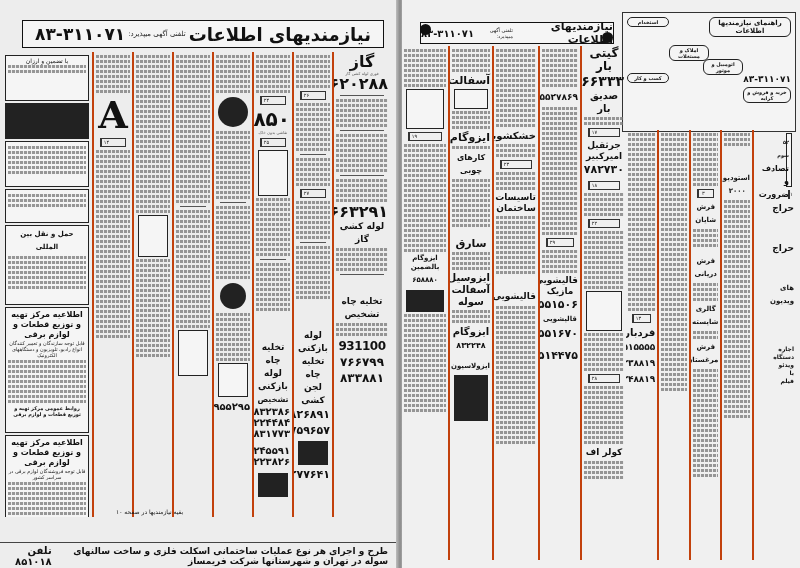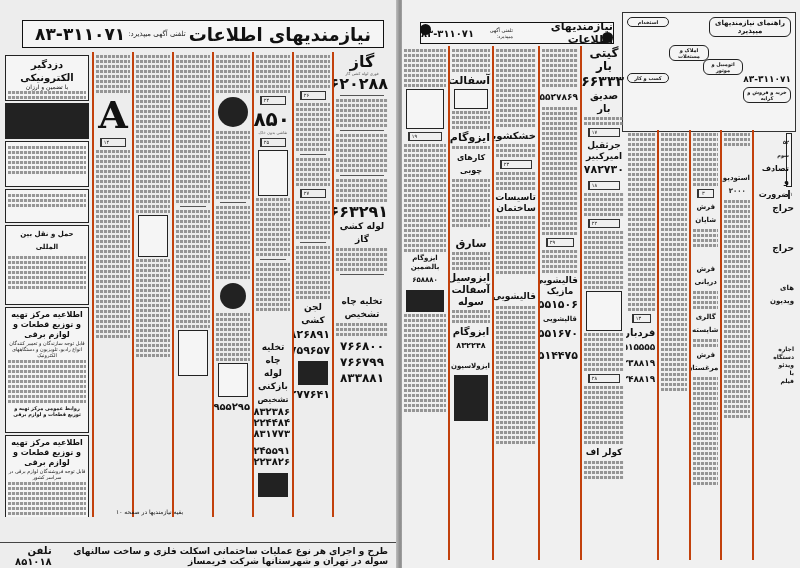--- a/index.html
+++ b/index.html
@@ -86,21 +86,21 @@
           <span></span>
           <span></span>
         </div>
       <div class="sep"></div>
       <div class="ad-title" style="font-size:9px;margin-top:20px;">تخلیه چاه تشخیص</div>
       <div class="txt">
           <span></span>
           <span></span>
           <span></span>
         </div>
-      <div class="ad-big" style="font-size:12px;">۷۶۶۸۰۰</div>
+      <div class="ad-big" style="font-size:12px;">931100</div>
       <div class="ad-big" style="font-size:12px;">۷۶۶۷۹۹</div>
       <div class="ad-big" style="font-size:12px;">۸۳۳۸۸۱</div>
     </div>
 
     <div class="col" style="width:40px;">
       <div class="txt">
           <span></span>
           <span></span>
           <span></span>
           <span></span>
@@ -152,20 +152,21 @@
           <span></span>
           <span></span>
           <span></span>
           <span></span>
           <span></span>
           <span></span>
           <span></span>
           <span></span>
           <span></span>
         </div>
+      <div class="ad-title" style="font-size:9px;margin-top:30px;">لوله بازکنی تخلیه چاه</div>
       <div class="ad-title" style="font-size:9px;">لجن کشی</div>
       <div class="ad-big" style="font-size:11px;">۸۲۶۸۹۱</div>
       <div class="ad-big" style="font-size:11px;">۷۵۹۶۵۷</div>
       <div class="box dark" style="height:18px;"></div>
       <div class="ad-big" style="font-size:11px;">۲۷۷۶۴۱</div>
     </div>
 
     <div class="col" style="width:40px;">
       <div class="txt">
           <span></span>
@@ -461,21 +462,20 @@
           <span></span>
           <span></span>
           <span></span>
           <span></span>
           <span></span>
         </div>
     </div>
 
     <div class="col" style="width:90px;padding:1px;">
       <div class="box" style="height:40px;">
-        <div class="ad-title" style="font-size:10px;">دزدگیر الکترونیکی</div>
         <div class="txt" style="text-align:center;font-size:6px;color:#111;">با تضمین و ارزان</div>
         <div class="txt">
             <span></span>
             <span></span>
           </div>
       </div>
       <div class="box dark" style="height:30px;"></div>
       <div class="box" style="height:40px;">
           <div class="txt">
             <span></span>
@@ -550,21 +550,21 @@
 <div class="page right">
   <div class="banner" style="left:18px;top:22px;width:192px;height:20px;">
     <span class="title" style="font-size:11px;">نیازمندیهای اطلاعات</span>
     <span class="sub" style="font-size:5px;">تلفنی آگهی میپذیرد:</span>
     <span class="phone" style="font-size:10px;">۸۳-۳۱۱۰۷۱</span>
   </div>
   <div class="dot" style="left:18px;top:24px;"></div>
   <div class="dot" style="left:200px;top:32px;"></div>
 
   <div class="directory" style="left:220px;top:12px;width:172px;height:118px;">
-    <div class="dir-head" style="position:absolute;right:2px;top:2px;width:78px;">راهنمای نیازمندیهای میپذیرد</div>
+    <div class="dir-head" style="position:absolute;right:2px;top:2px;width:78px;">راهنمای نیازمندیها اطلاعات</div>
     <div class="dir-head" style="position:absolute;left:2px;top:2px;width:38px;font-size:5px;">استخدام</div>
     <div class="dir-head" style="position:absolute;left:44px;top:30px;width:36px;font-size:5px;">املاک و مستغلات</div>
     <div class="dir-head" style="position:absolute;right:50px;top:44px;width:36px;font-size:5px;">اتومبیل و موتور</div>
     <div class="dir-head" style="position:absolute;left:2px;top:58px;width:38px;font-size:5px;">کسب و کار</div>
     <div class="dir-head" style="position:absolute;right:2px;top:72px;width:44px;font-size:5px;">خرید و فروش و کرایه</div>
     <div class="ad-big" style="position:absolute;right:4px;top:58px;font-size:9px;">۸۳-۳۱۱۰۷۱</div>
   </div>
 
   <div class="cols" style="right:4px;top:130px;width:170px;height:430px;">
     <div class="col" style="width:34px;padding-left:40px;">
@@ -696,21 +696,21 @@
       <div class="catbar">
           <div class="num">۳</div>
         </div>
       <div class="ad-title" style="font-size:7px;">فرش شایان</div>
       <div class="txt">
           <span></span>
           <span></span>
           <span></span>
           <span></span>
         </div>
-      <div class="ad-title" style="font-size:7px;margin-top:16px;">فرش دریانی</div>
+      <div class="ad-title" style="font-size:7px;margin-top:8px;">فرش دریانی</div>
       <div class="txt">
           <span></span>
           <span></span>
           <span></span>
           <span></span>
         </div>
       <div class="ad-title" style="font-size:7px;">گالری شایسته</div>
       <div class="txt">
           <span></span>
           <span></span>

